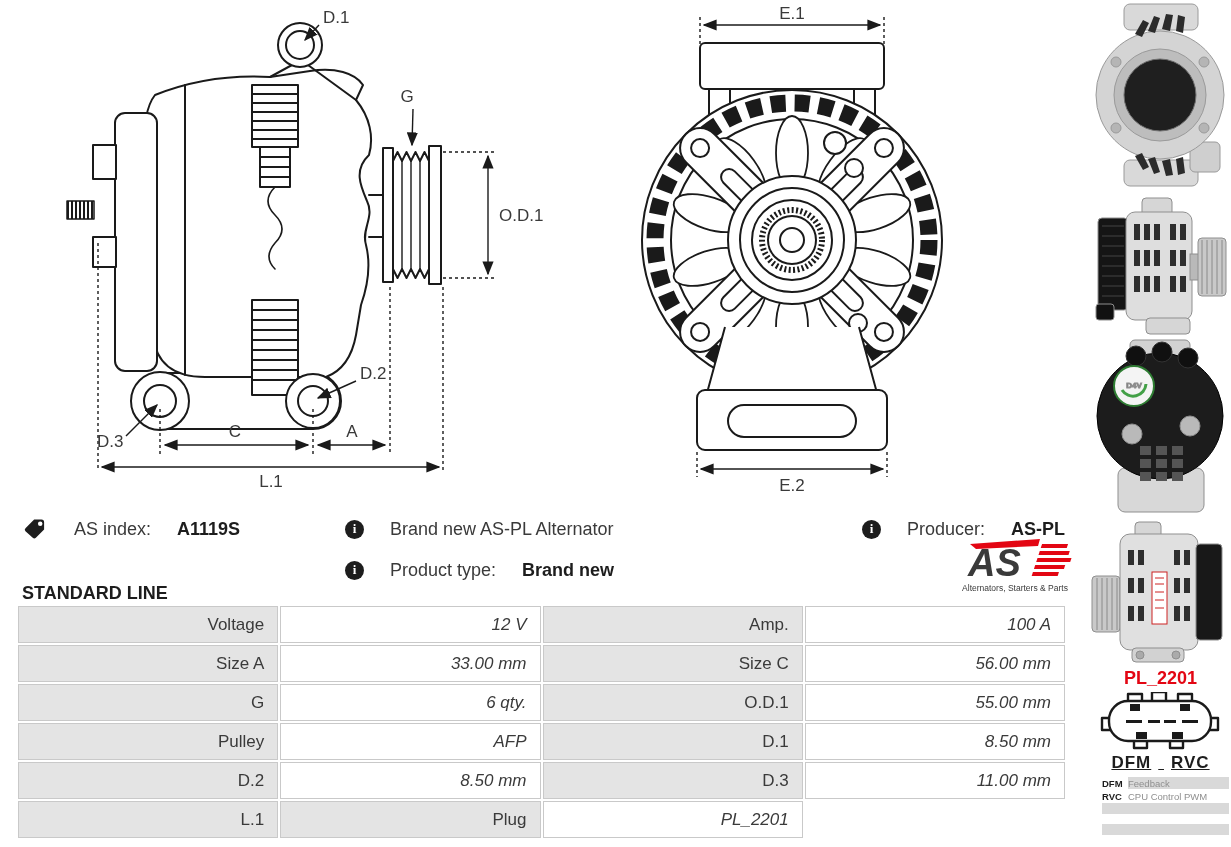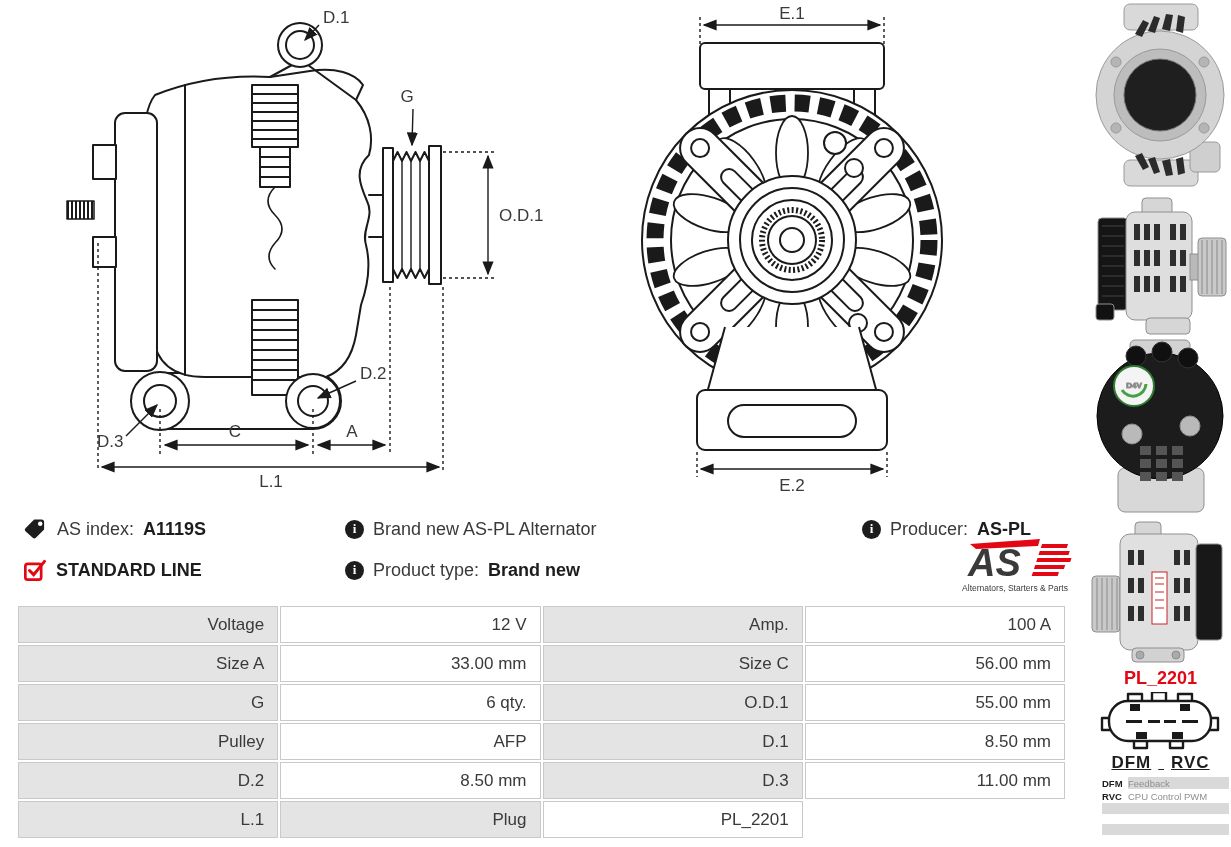--- a/index.html
+++ b/index.html
@@ -2,33 +2,33 @@
 <html><head>
 <meta charset="utf-8">
 <style>
   html,body{margin:0;padding:0;background:#fff;}
   #stage{position:relative;width:1231px;height:847px;background:#fff;overflow:hidden;
          font-family:"Liberation Sans",sans-serif;color:#3a3a3a;border-radius:7px;}
   .abs{position:absolute;}
   svg text{font-family:"Liberation Sans",sans-serif;fill:#3a3a3a;}
   .dimtxt{font-size:17px;}
   
-  .info-line{position:absolute;display:flex;align-items:center;gap:9px;font-size:18px;height:26px;}
+  .info-line{position:absolute;display:flex;align-items:center;gap:26px;font-size:18px;height:26px;}
   .info-line .bold{font-weight:bold;color:#1d1d1d;}
   .red{color:#e30613;}
   .info-icon{display:inline-flex;align-items:center;justify-content:center;width:19px;height:19px;
              border-radius:50%;background:#1d1d1d;color:#fff;font-weight:bold;font-size:13px;
              font-family:"Liberation Serif",serif;flex:0 0 auto;}
   
   #spec-table{position:absolute;left:18px;top:606px;width:1047px;
               display:grid;grid-template-columns:repeat(4,1fr);gap:2px;}
   .cell{height:35px;border:1px solid #c9c9c9;display:flex;align-items:center;
         justify-content:flex-end;padding-right:13px;font-size:17px;color:#3a3a3a;}
   .cell.lab{background:#e4e4e4;}
-  .cell.val{background:#ffffff;}
+  .cell.val{background:#ffffff;font-style:italic;}
   
   #pl-name{position:absolute;left:1090px;top:668px;width:141px;text-align:center;
            font-size:18px;font-weight:bold;color:#e30613;}
   #pin-row{position:absolute;left:1090px;top:753px;width:141px;text-align:center;
            font-size:17px;font-weight:bold;color:#1d1d1d;letter-spacing:1px;text-decoration:underline;}
   #pin-row span{margin:0 7px;}
   #legend{position:absolute;left:1102px;top:777px;width:127px;font-size:9.5px;}
   .lg-row{display:flex;height:12px;margin-bottom:1px;align-items:center;}
   .lg-code{width:26px;font-weight:bold;color:#1d1d1d;flex:0 0 auto;}
   .lg-desc{flex:1;color:#8f8f8f;height:12px;display:flex;align-items:center;}
@@ -310,21 +310,21 @@
 
   <div class="info-line" style="left:22px;top:516px;">
     <svg width="26" height="26" viewBox="0 0 30 30">
       <path d="M4,14 L14,4 h8.5 a3,3 0 0 1 3,3 V15.5 L16,25 a2.6,2.6 0 0 1 -3.6,0 L4,17.6 A2.6,2.6 0 0 1 4,14 Z" fill="#1d1d1d"></path>
       <circle cx="21" cy="9" r="2.6" fill="#fff"></circle>
     </svg>
     <span>AS index:</span>
     <span class="bold">A1119S</span>
   </div>
 
-  <div class="info-line" style="left:22px;top:557px;">
+  <div class="info-line" style="left:22px;top:557px;flex-direction:column;">
     <svg width="25" height="25" viewBox="0 0 30 30">
       <rect x="4" y="7" width="19" height="19" rx="3" fill="none" stroke="#e30613" stroke-width="3.2"></rect>
       <path d="M9,15 l5,5 L27,4" fill="none" stroke="#e30613" stroke-width="3.6" stroke-linecap="round"></path>
     </svg>
     <span class="bold red">STANDARD LINE</span>
   </div>
 
   <div class="info-line" style="left:345px;top:516px;">
     <span class="info-icon">i</span>
     <span>Brand new AS-PL Alternator</span>

